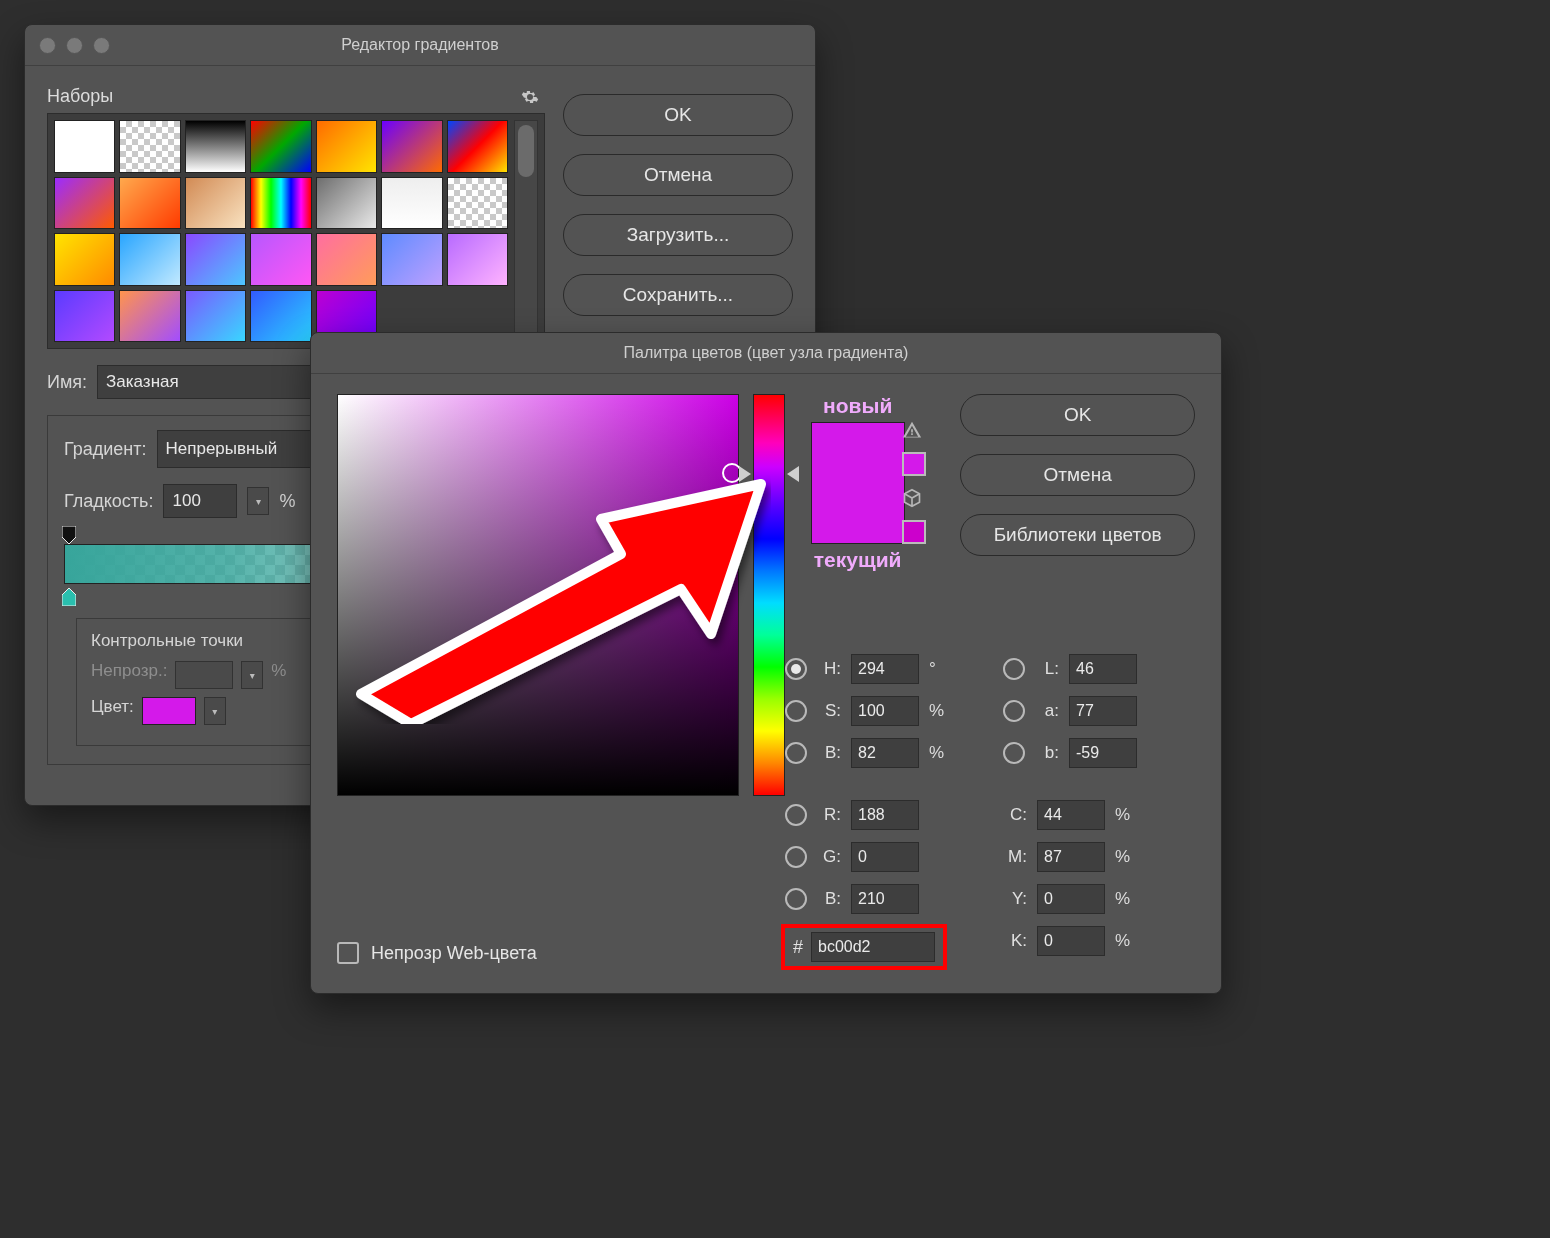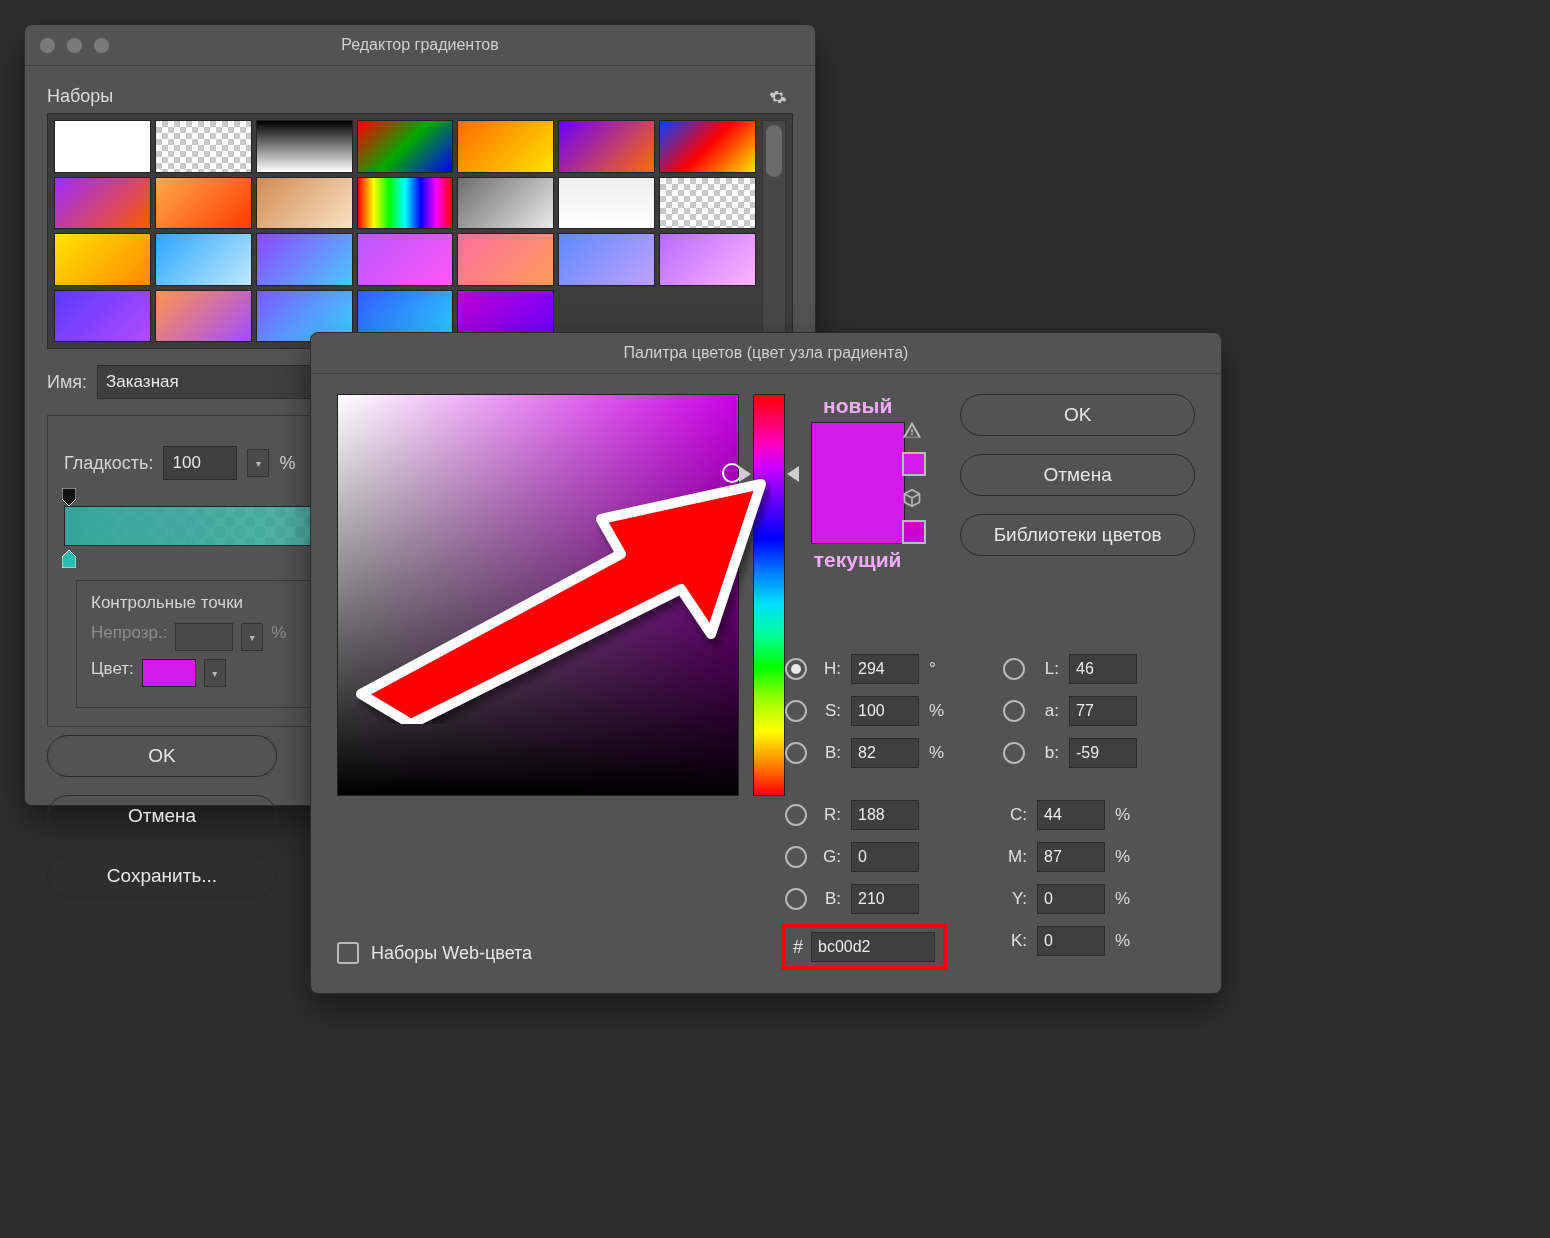--- a/index.html
+++ b/index.html
@@ -39,21 +39,21 @@
     display:flex;gap:10px;position:absolute;left:14px;top:12px;
   }
   .traffic span{
     width:15px;height:15px;border-radius:50%;
     background:#7a7a7a;border:1px solid #555;
   }
   .title{
     flex:1;text-align:center;color:#cfcfcf;font-size:16px;
   }
   
-  .ge-body{padding:20px 22px 22px 22px;display:flex;flex-direction:column;}
+  .ge-body{padding:20px 22px 22px 22px;display:flex;gap:18px;}
   .ge-left{flex:1;}
   .ge-right{width:230px;display:flex;flex-direction:column;gap:18px;padding-top:8px;}
   .pill-btn{
     height:42px;border:1px solid var(--btn-border);
     border-radius:22px;background:transparent;color:var(--text);
     font-size:19px;cursor:pointer;
   }
   .section-hdr{
     display:flex;align-items:center;justify-content:space-between;
     padding:0 6px 6px 0;color:#dcdcdc;font-size:18px;
@@ -237,20 +237,24 @@
           <div class="thumb"></div>
         </div>
       </div>
 
       <div class="field-row">
         <span class="lbl">Имя:</span>
         <input class="text-input" value="Заказная" style="">
       </div>
 
       <div class="inner-panel">
+        <div class="field-row" style="margin-top:0;">
+          <span class="lbl">Градиент:</span>
+          <div class="dropdown" style="width:160px;">Непрерывный</div>
+        </div>
         <div class="field-row">
           <span class="lbl">Гладкость:</span>
           <input class="num-input" style="width: 56px;" value="100">
           <div class="mini-caret">▾</div>
           <span class="lbl">%</span>
         </div>
 
         <div style="position:relative;margin-top:26px;">
           <div class="stop-top">
             <svg viewBox="0 0 14 18">
@@ -278,20 +282,21 @@
             <div class="color-chip" style="background: rgb(212, 25, 234);"></div>
             <div class="mini-caret">▾</div>
           </div>
         </div>
       </div>
     </div>
 
     <div class="ge-right">
       <button class="pill-btn">OK</button>
       <button class="pill-btn">Отмена</button>
+      <button class="pill-btn">Загрузить...</button>
       <button class="pill-btn">Сохранить...</button>
     </div>
   </div>
 </div>
 
 <div class="window" style="left:310px;top:332px;width:910px;height:660px;">
   <div class="titlebar">
     <div class="title">Палитра цветов (цвет узла градиента)</div>
   </div>
   <div class="cp-body" style="position:relative;height:calc(100% - 40px);box-sizing:border-box;">
@@ -416,21 +421,21 @@
         <div class="nfrow">
           <span class="nlbl">K:</span>
           <input class="nin" value="0" style="">
           <span class="unit">%</span>
         </div>
       </div>
     </div>
 
     <div class="cp-bottom" style="position:absolute;left:26px;bottom:30px;">
       <span class="checkbox"></span>
-      <span>Наборы Web-цвета</span>
+      <span>Непрозр Web-цвета</span>
     </div>
 
     <div class="hex-wrap" style="left:470px;">
       <span class="hash">#</span>
       <input class="hex-in" value="bc00d2" style="">
     </div>
 
     <div class="arrow" style="left:30px;top:90px;">
       <svg viewBox="0 0 430 260">
         <defs>

